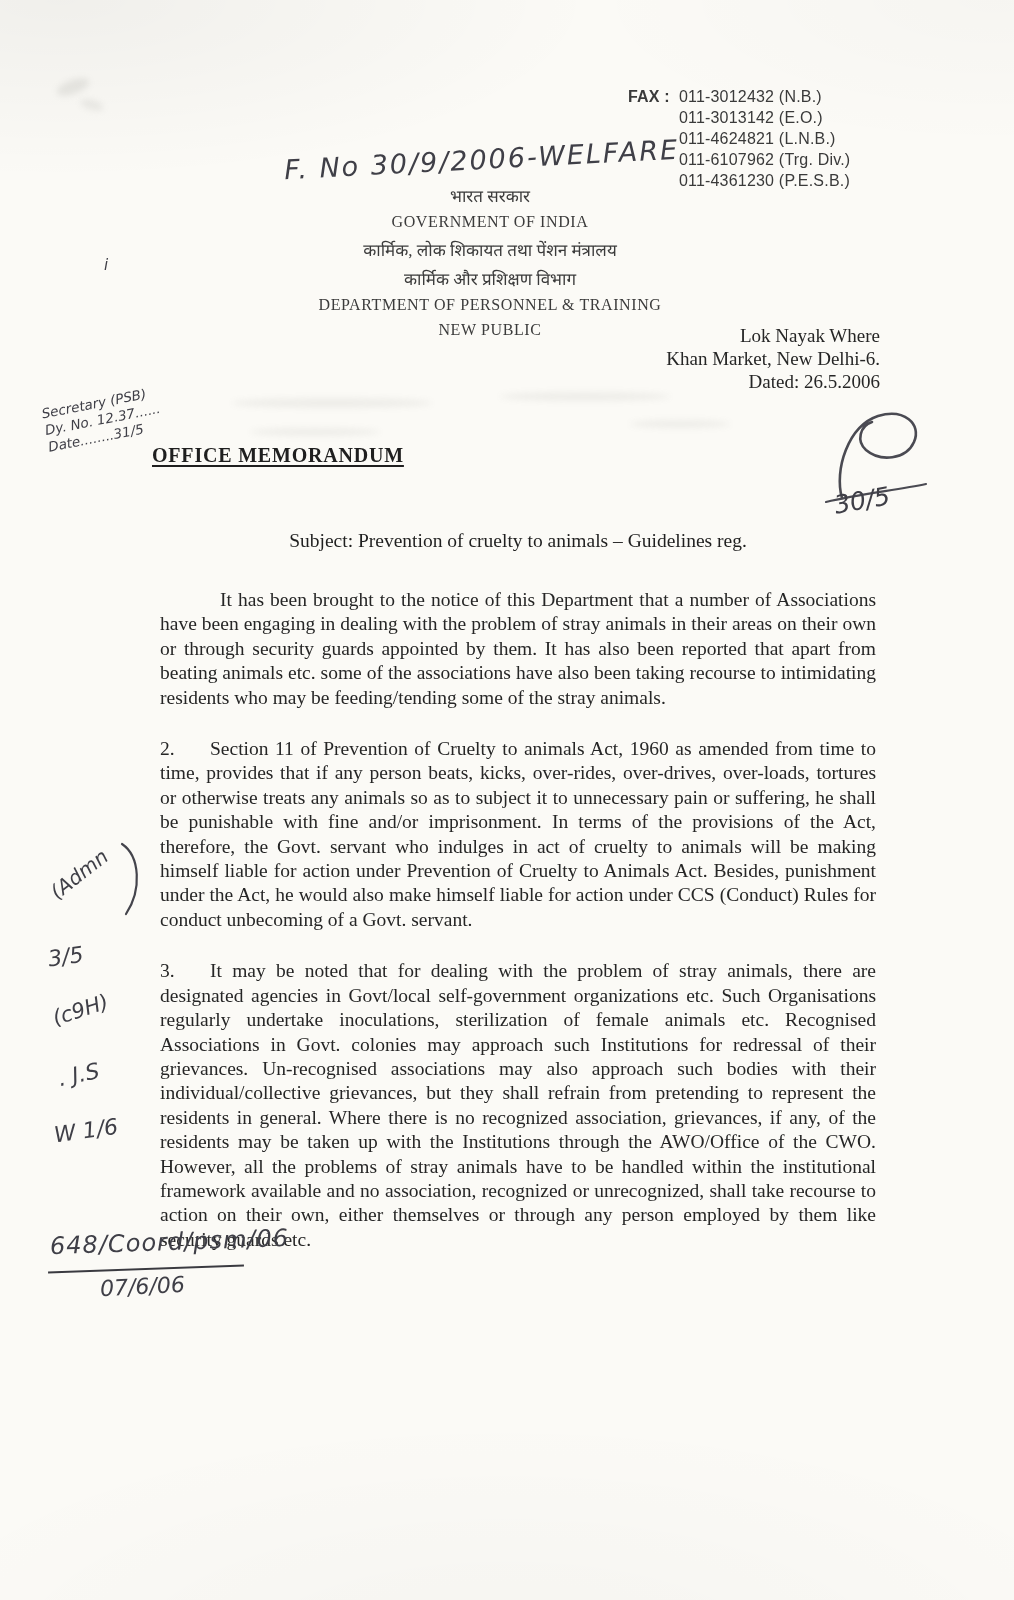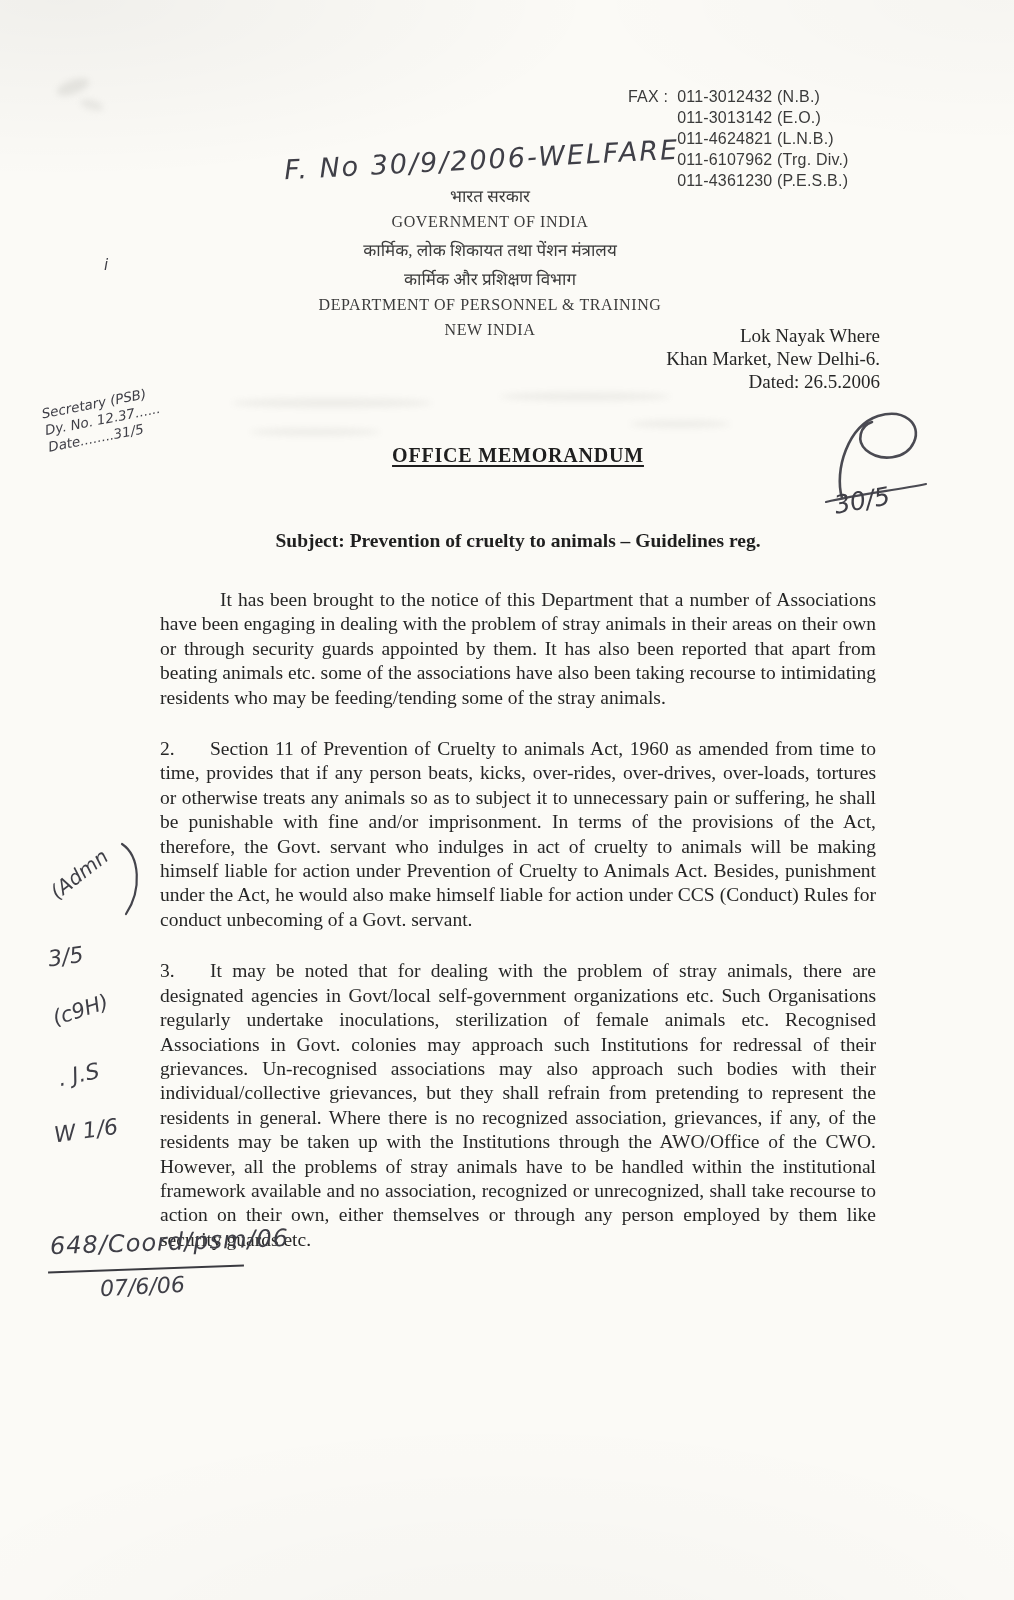--- a/index.html
+++ b/index.html
@@ -25,21 +25,21 @@
     color: #3f3f47;
   }
 
   
   .fax-block {
     left: 628px; top: 86px;
     display: flex; gap: 9px;
     font-size: 16px; line-height: 21px;
     color: #3a3a3a; letter-spacing: 0.2px;
   }
-  .fax-label { white-space: nowrap; }
+  .fax-label { white-space: nowrap; font-weight: bold; }
 
   
   .file-number {
     left: 284px; top: 144px;
     font-size: 27px; letter-spacing: 2px;
     transform: rotate(-3deg);
     white-space: nowrap;
   }
 
   
@@ -63,36 +63,35 @@
   .stamp {
     left: 44px; top: 394px;
     transform: rotate(-11deg);
     font-size: 13.5px; line-height: 17px;
     white-space: nowrap;
   }
 
   
   .memo-title {
     left: 152px; top: 444px; width: 732px;
-    text-align: center;
   }
   .memo-title span {
     font-weight: bold; font-size: 20px; letter-spacing: 0.8px;
     text-decoration: underline; text-underline-offset: 3px;
     color: #1f1f1f;
   }
 
   
   .sig-svg { left: 820px; top: 406px; }
   .sig-date { left: 834px; top: 486px; font-size: 25px; transform: rotate(-10deg); white-space: nowrap; }
 
   
   .subject {
     left: 152px; top: 530px; width: 732px;
-    text-align: center; font-weight: bold; font-size: 19.5px;
+    text-align: center; font-weight: normal; font-size: 19.5px;
     color: #1f1f1f;
   }
 
   
   .body-text {
     left: 152px; top: 588px; width: 732px;
     font-size: 19.5px; line-height: 24.4px;
     text-align: justify; color: #262626;
   }
   .body-text p { margin: 0 8px 27px; }
@@ -147,21 +146,21 @@
   </div>
 
   <div class="abs file-number hand">F. No 30/9/2006-WELFARE</div>
 
   <div class="abs letterhead">
     <div class="hi">भारत सरकार</div>
     <div class="en">GOVERNMENT OF INDIA</div>
     <div class="hi">कार्मिक, लोक शिकायत तथा पेंशन मंत्रालय</div>
     <div class="hi">कार्मिक और प्रशिक्षण विभाग</div>
     <div class="en">DEPARTMENT OF PERSONNEL &amp; TRAINING</div>
-    <div class="en">NEW INDIA</div>
+    <div class="en">NEW PUBLIC</div>
   </div>
 
   <div class="abs stray-mark hand">i</div>
 
   <div class="abs address-block">
     <div>Lok Nayak Where</div>
     <div>Khan Market, New Delhi-6.</div>
     <div>Dated: 26.5.2006</div>
   </div>
 

